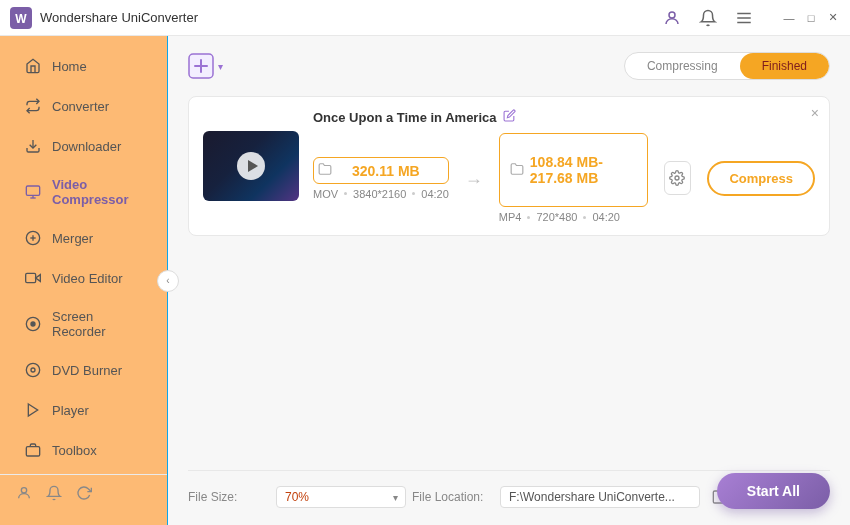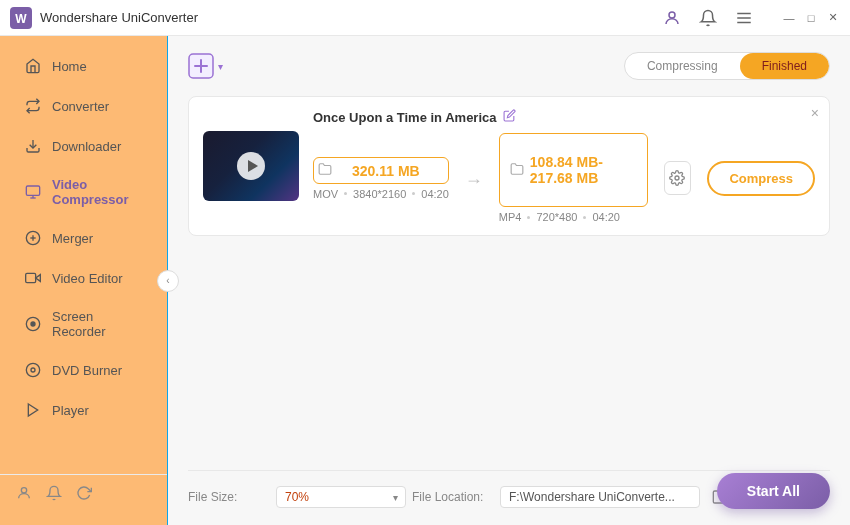--- a/index.html
+++ b/index.html
@@ -198,20 +198,29 @@
       </span>
       <span>DVD Burner</span>
     </div>
     <div class="sidebar-item">
       <span class="item-icon">
         <svg width="16" height="16" viewBox="0 0 24 24" fill="none" stroke="currentColor" stroke-width="2">
             <polygon points="5 3 19 12 5 21 5 3"></polygon>
           </svg>
       </span>
       <span>Player</span>
+    </div>
+    <div class="sidebar-item">
+      <span class="item-icon">
+        <svg width="16" height="16" viewBox="0 0 24 24" fill="none" stroke="currentColor" stroke-width="2">
+            <rect x="2" y="7" width="20" height="14" rx="2"></rect>
+            <path d="M16 7V5a2 2 0 0 0-2-2h-4a2 2 0 0 0-2 2v2"></path>
+          </svg>
+      </span>
+      <span>Toolbox</span>
     </div>
 
     <div class="sidebar-bottom">
       <span class="sidebar-bottom-icon">
         <svg width="16" height="16" viewBox="0 0 24 24" fill="none" stroke="currentColor" stroke-width="2">
             <circle cx="12" cy="8" r="4"></circle>
             <path d="M4 20c0-4 3.6-7 8-7s8 3 8 7"></path>
           </svg>
       </span>
       <span class="sidebar-bottom-icon">

